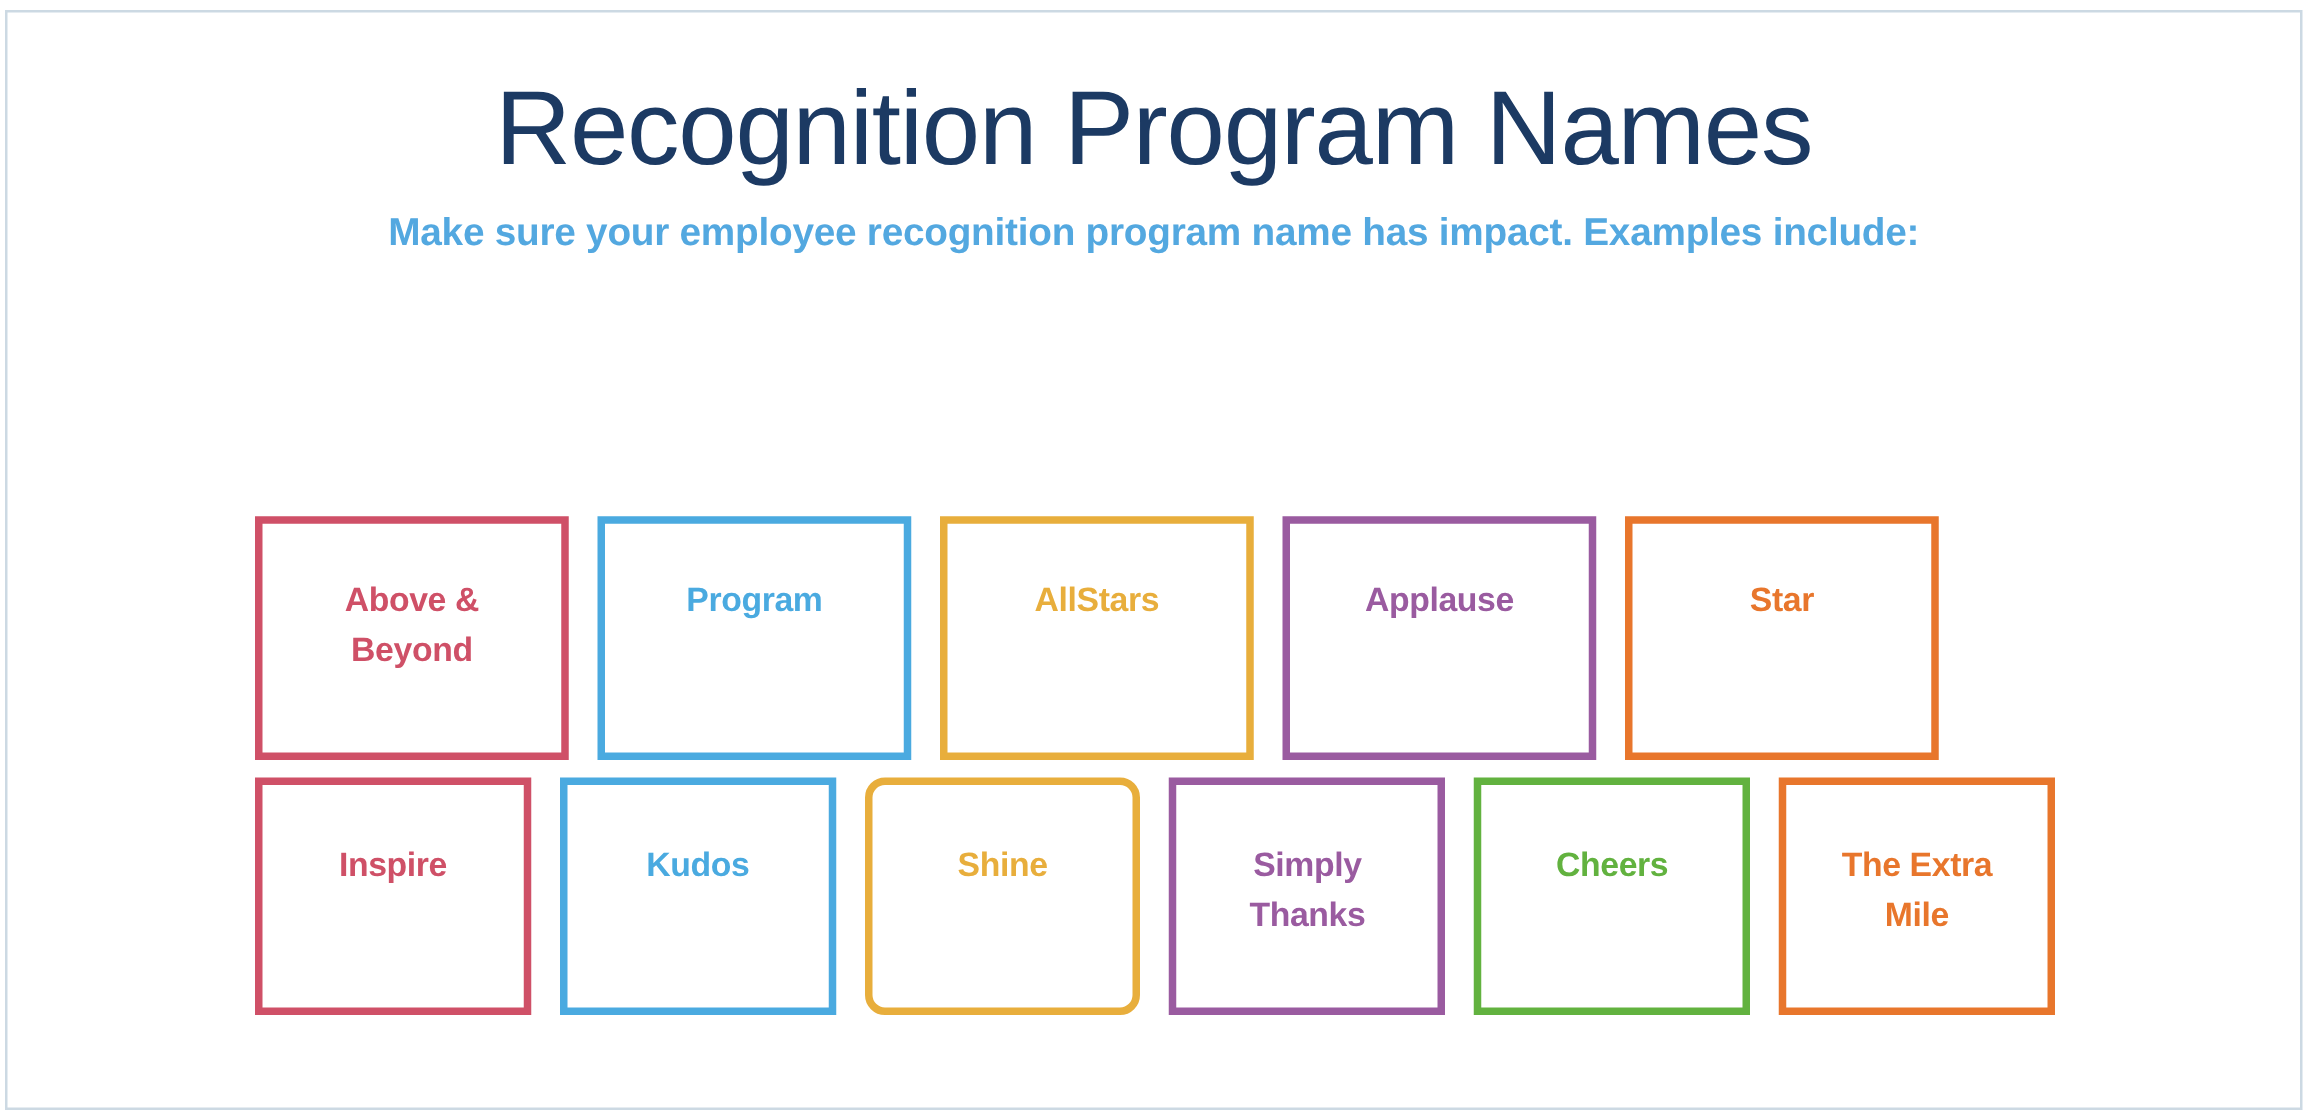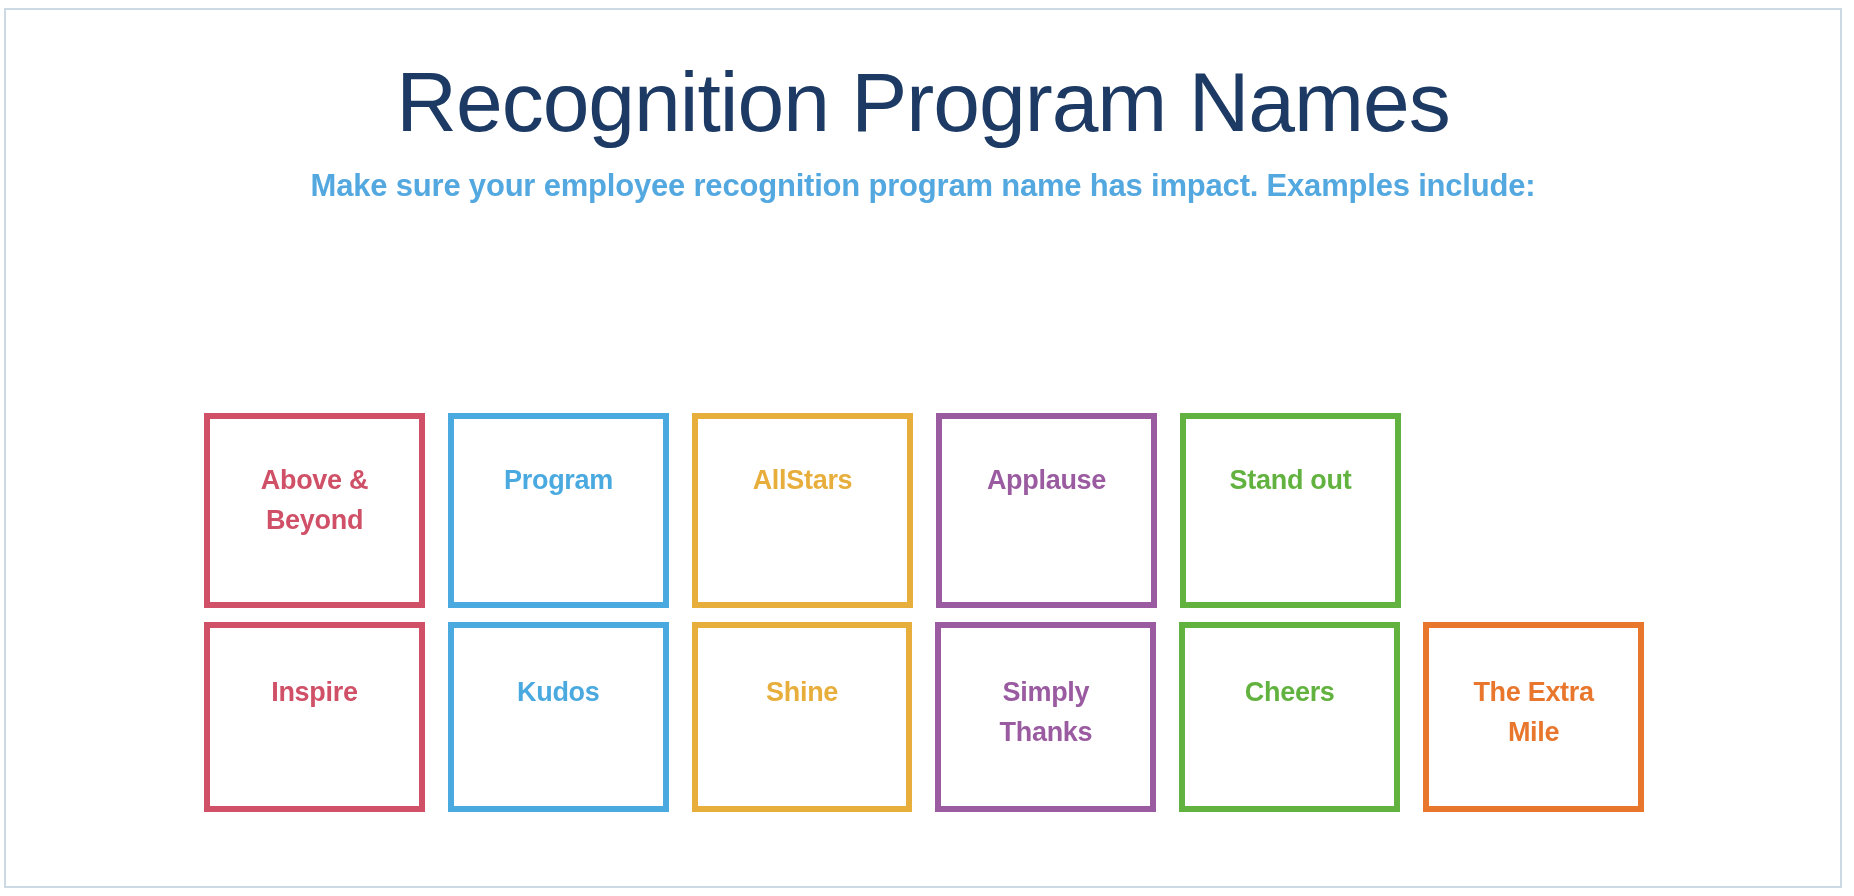--- a/index.html
+++ b/index.html
@@ -64,21 +64,21 @@
     flex-direction: row;
     align-items: flex-start;
   }
 
   .grid-row + .grid-row {
     margin-top: 14px;
   }
 
   .name-card {
     box-sizing: border-box;
-    width: 221px;
+    width: 251px;
     height: 195px;
     border-width: 6px;
     border-style: solid;
     background: #ffffff;
     margin-right: 23px;
     display: block;
     position: relative;
   }
 
   .grid-row.row-2 .name-card {
@@ -127,33 +127,33 @@
       </div>
       <div class="name-card" style="border-color: rgb(74, 170, 224);">
         <div class="card-label" style="color: rgb(74, 170, 224);">Program</div>
       </div>
       <div class="name-card" style="border-color: rgb(232, 174, 60);">
         <div class="card-label" style="color: rgb(232, 174, 60);">AllStars</div>
       </div>
       <div class="name-card" style="border-color: rgb(154, 91, 160); text-decoration: underline;">
         <div class="card-label" style="color: rgb(154, 91, 160);">Applause</div>
       </div>
-      <div class="name-card" style="border-color: rgb(98, 178, 63);">
-        <div class="card-label" style="color: rgb(98, 178, 63);">Stand out</div>
+      <div class="name-card" style="border-color: rgb(232, 118, 44);">
+        <div class="card-label" style="color: rgb(232, 118, 44);">Star</div>
       </div>
     </div>
 
     <div class="grid-row row-2">
       <div class="name-card" style="border-color: rgb(207, 80, 103);">
         <div class="card-label" style="color: rgb(207, 80, 103);">Inspire</div>
       </div>
       <div class="name-card" style="border-color: rgb(74, 170, 224);">
         <div class="card-label" style="color: rgb(74, 170, 224);">Kudos</div>
       </div>
-      <div class="name-card" style="border-color: rgb(232, 174, 60);">
+      <div class="name-card" style="border-color: rgb(232, 174, 60); border-radius: 16px;">
         <div class="card-label" style="color: rgb(232, 174, 60);">Shine</div>
       </div>
       <div class="name-card" style="border-color: rgb(154, 91, 160);">
         <div class="card-label" style="color: rgb(154, 91, 160);">Simply
 Thanks</div>
       </div>
       <div class="name-card" style="border-color: rgb(98, 178, 63);">
         <div class="card-label" style="color: rgb(98, 178, 63);">Cheers</div>
       </div>
       <div class="name-card" style="border-color: rgb(232, 118, 44);">

